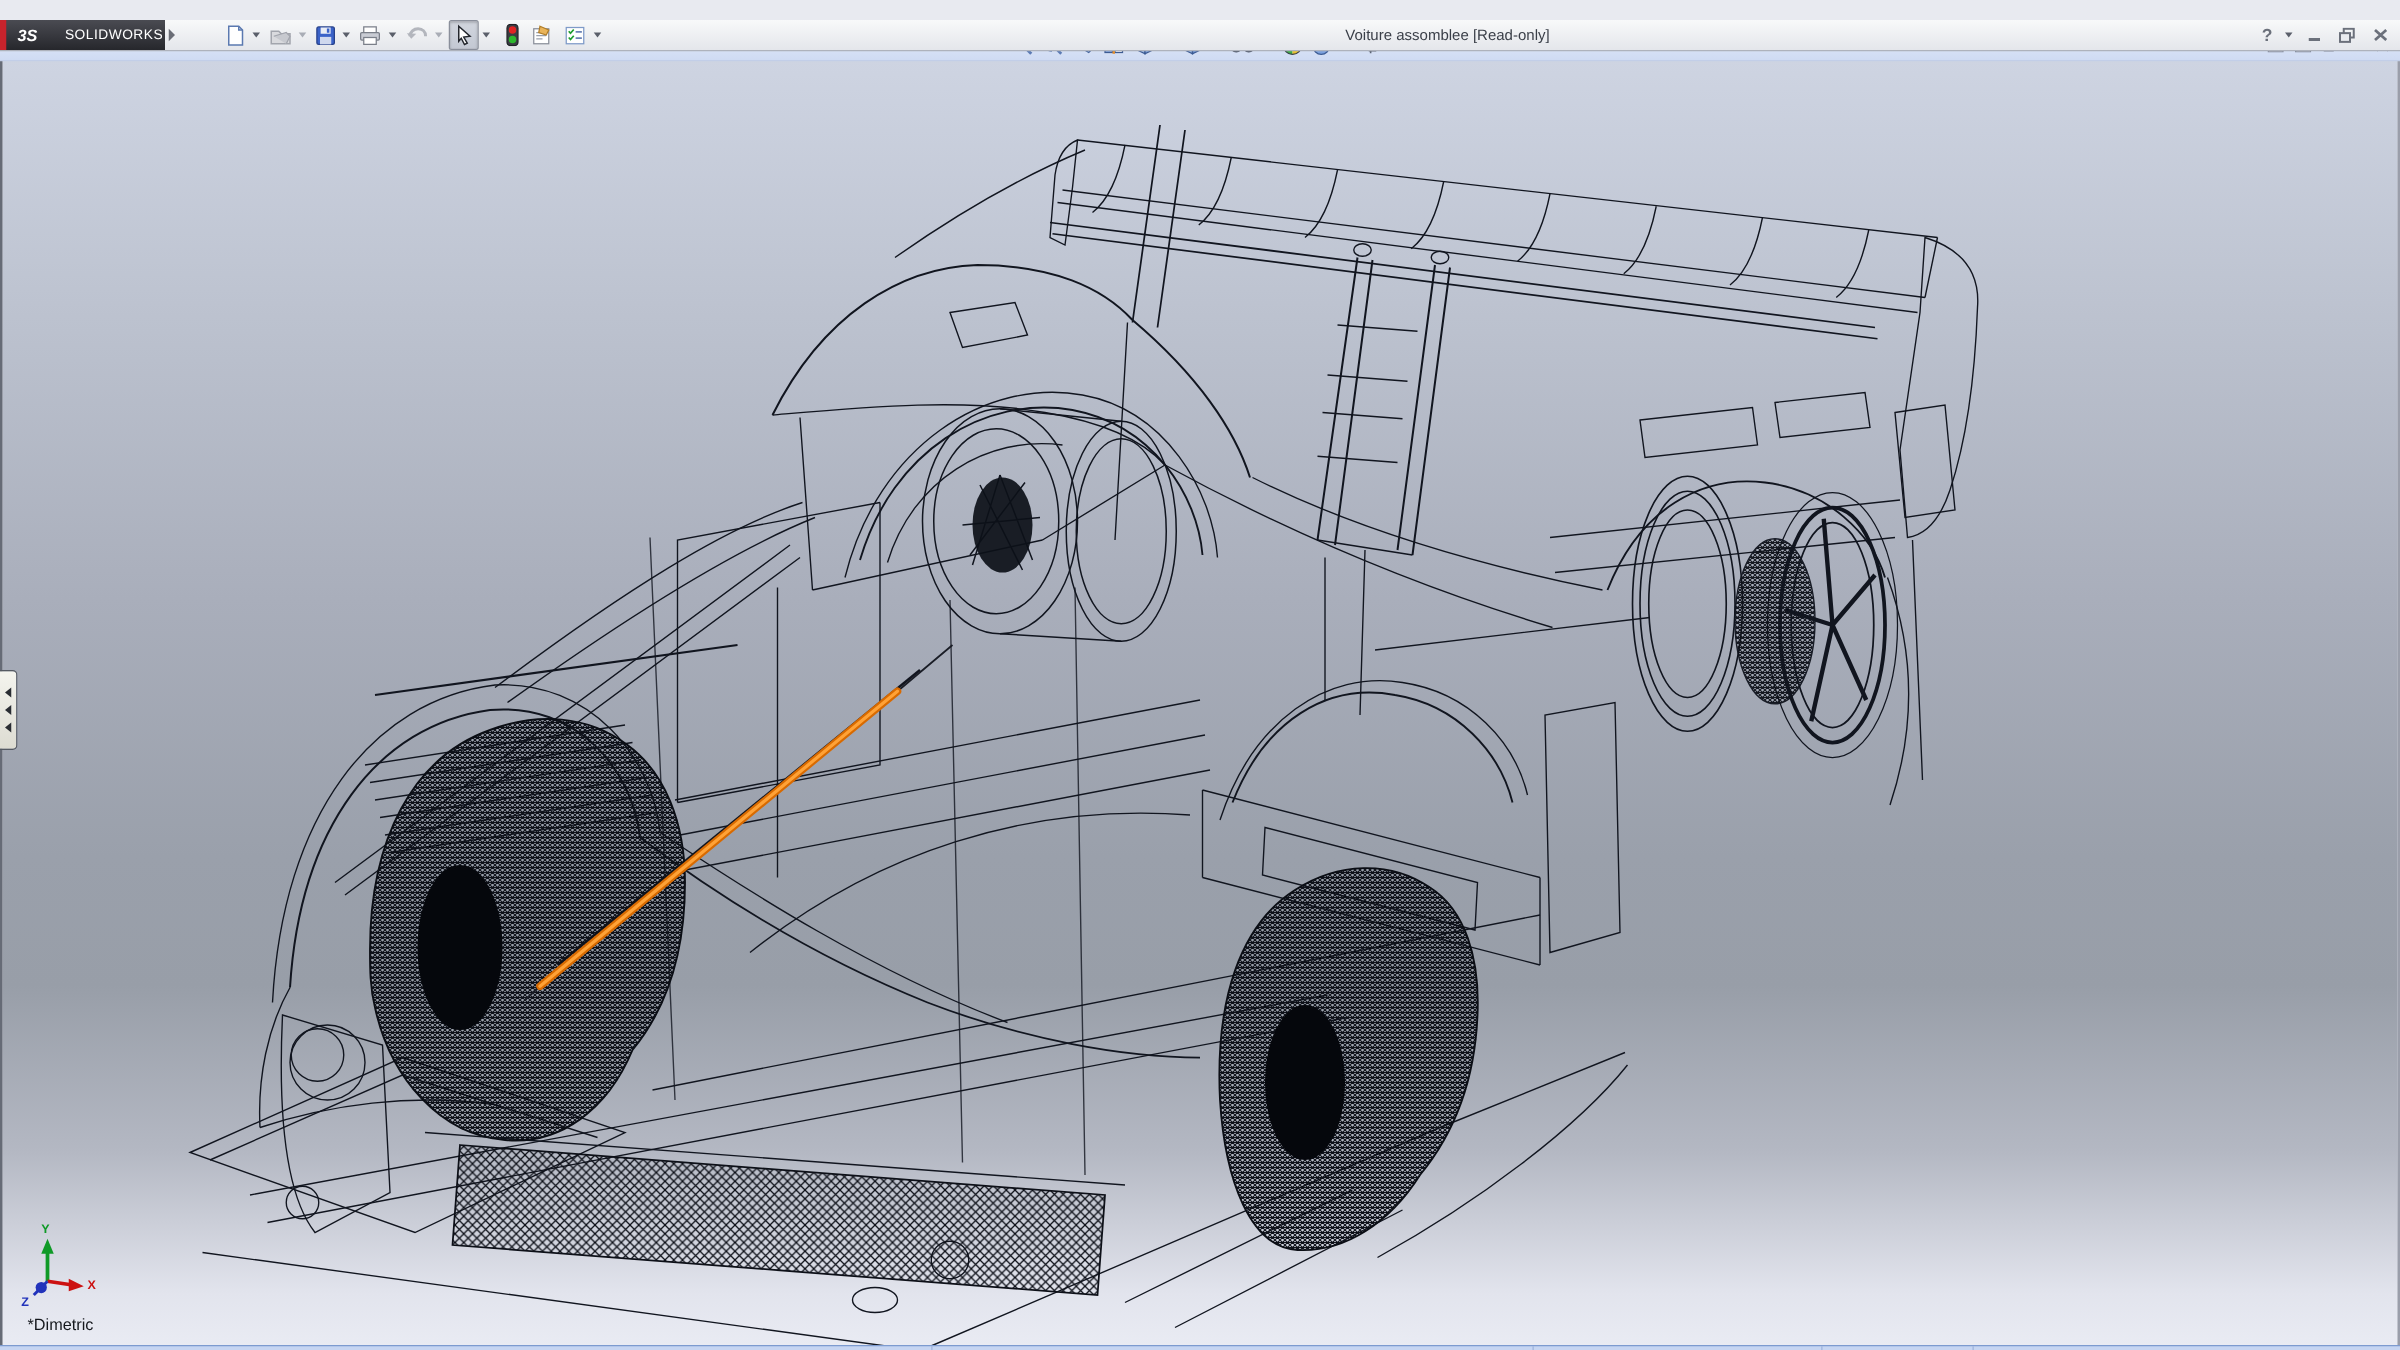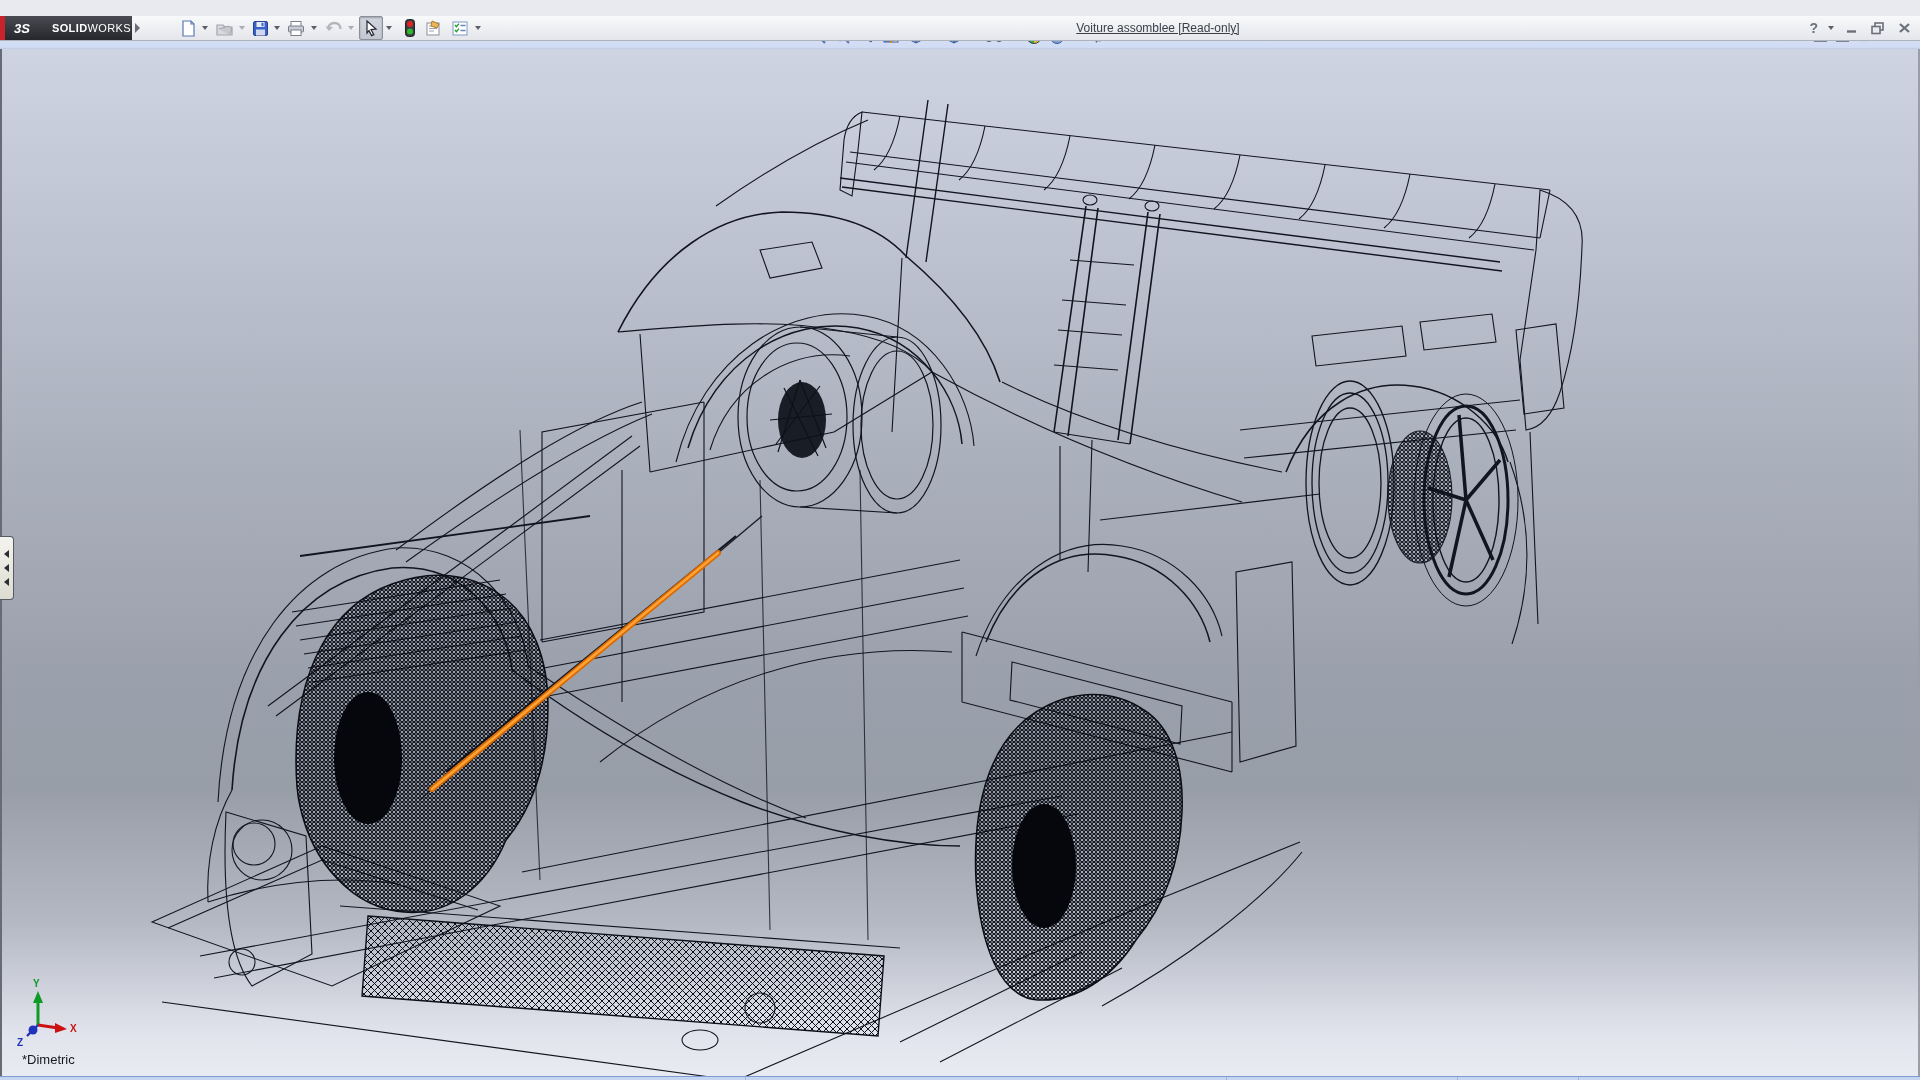--- a/index.html
+++ b/index.html
@@ -9,32 +9,32 @@
   
   .titlebar{position:absolute;left:0;top:0;width:1920px;height:24px;z-index:30;
     background:linear-gradient(#f8f9fa,#e4e6eb);border-bottom:1px solid #aeb2bc;
     display:flex;align-items:center;margin-top:16px;}
   .logo-block{position:relative;width:132px;height:24px;flex:0 0 auto;
     background:linear-gradient(#4a4b52,#26272c);display:flex;align-items:center;
     padding-left:14px;box-sizing:border-box;}
   .logo-block:before{content:"";position:absolute;left:0;top:0;width:5px;height:24px;background:#c8232c;}
   .logo-mark{color:#fff;font-style:italic;font-weight:bold;font-size:13px;margin-right:4px;}
   .logo-name{color:#fff;font-size:11px;letter-spacing:.4px;}
-  .logo-name b{font-weight:bold;padding-left:18px;}
+  .logo-name b{font-weight:normal;padding-left:18px;}
   .flyout-arrow{width:0;height:0;border-left:5px solid #6a6d76;border-top:5px solid transparent;
     border-bottom:5px solid transparent;margin:0 4px 0 3px;}
   .tb-group{display:flex;align-items:center;margin-left:34px;}
   .tbtn{position:relative;display:flex;align-items:center;height:22px;padding:0 2px;border-radius:2px;}
   .tbtn.active{background:linear-gradient(#d2d6df,#c3c8d3);border:1px solid #8a8f9b;
     box-shadow:inset 0 1px 2px rgba(0,0,0,.25);}
   .drop{width:0;height:0;border-top:4px solid #5a5f6a;border-left:3.5px solid transparent;
     border-right:3.5px solid transparent;margin:0 5px 0 3px;}
   .drop.dis{border-top-color:#a9adb6;}
   .win-title{position:absolute;left:1158px;top:0;height:24px;line-height:24px;transform:translateX(-50%);
-    font-size:12px;color:#3a3f48;white-space:nowrap;text-decoration:underline;}
+    font-size:12px;color:#3a3f48;white-space:nowrap;}
   .sys-ctrls{position:absolute;right:8px;top:0;height:24px;display:flex;align-items:center;gap:10px;}
   .help-glyph{font-size:14px;color:#6b707b;font-weight:bold;}
   .sysbtn{width:16px;height:14px;display:flex;align-items:center;justify-content:center;}
 
   
   .ribbonrow{position:absolute;left:0;top:24px;width:1920px;height:24px;z-index:29;
     background:linear-gradient(#e4ebfb,#cfdbf3);border-bottom:1px solid #c2cee8;}
   .hud{position:absolute;left:806px;top:0;height:24px;display:flex;align-items:center;}
   .hudbtn{display:flex;align-items:center;height:22px;padding:0 3px;}
   .doc-ctrls{position:absolute;right:8px;top:0;height:24px;display:flex;align-items:center;gap:9px;}

